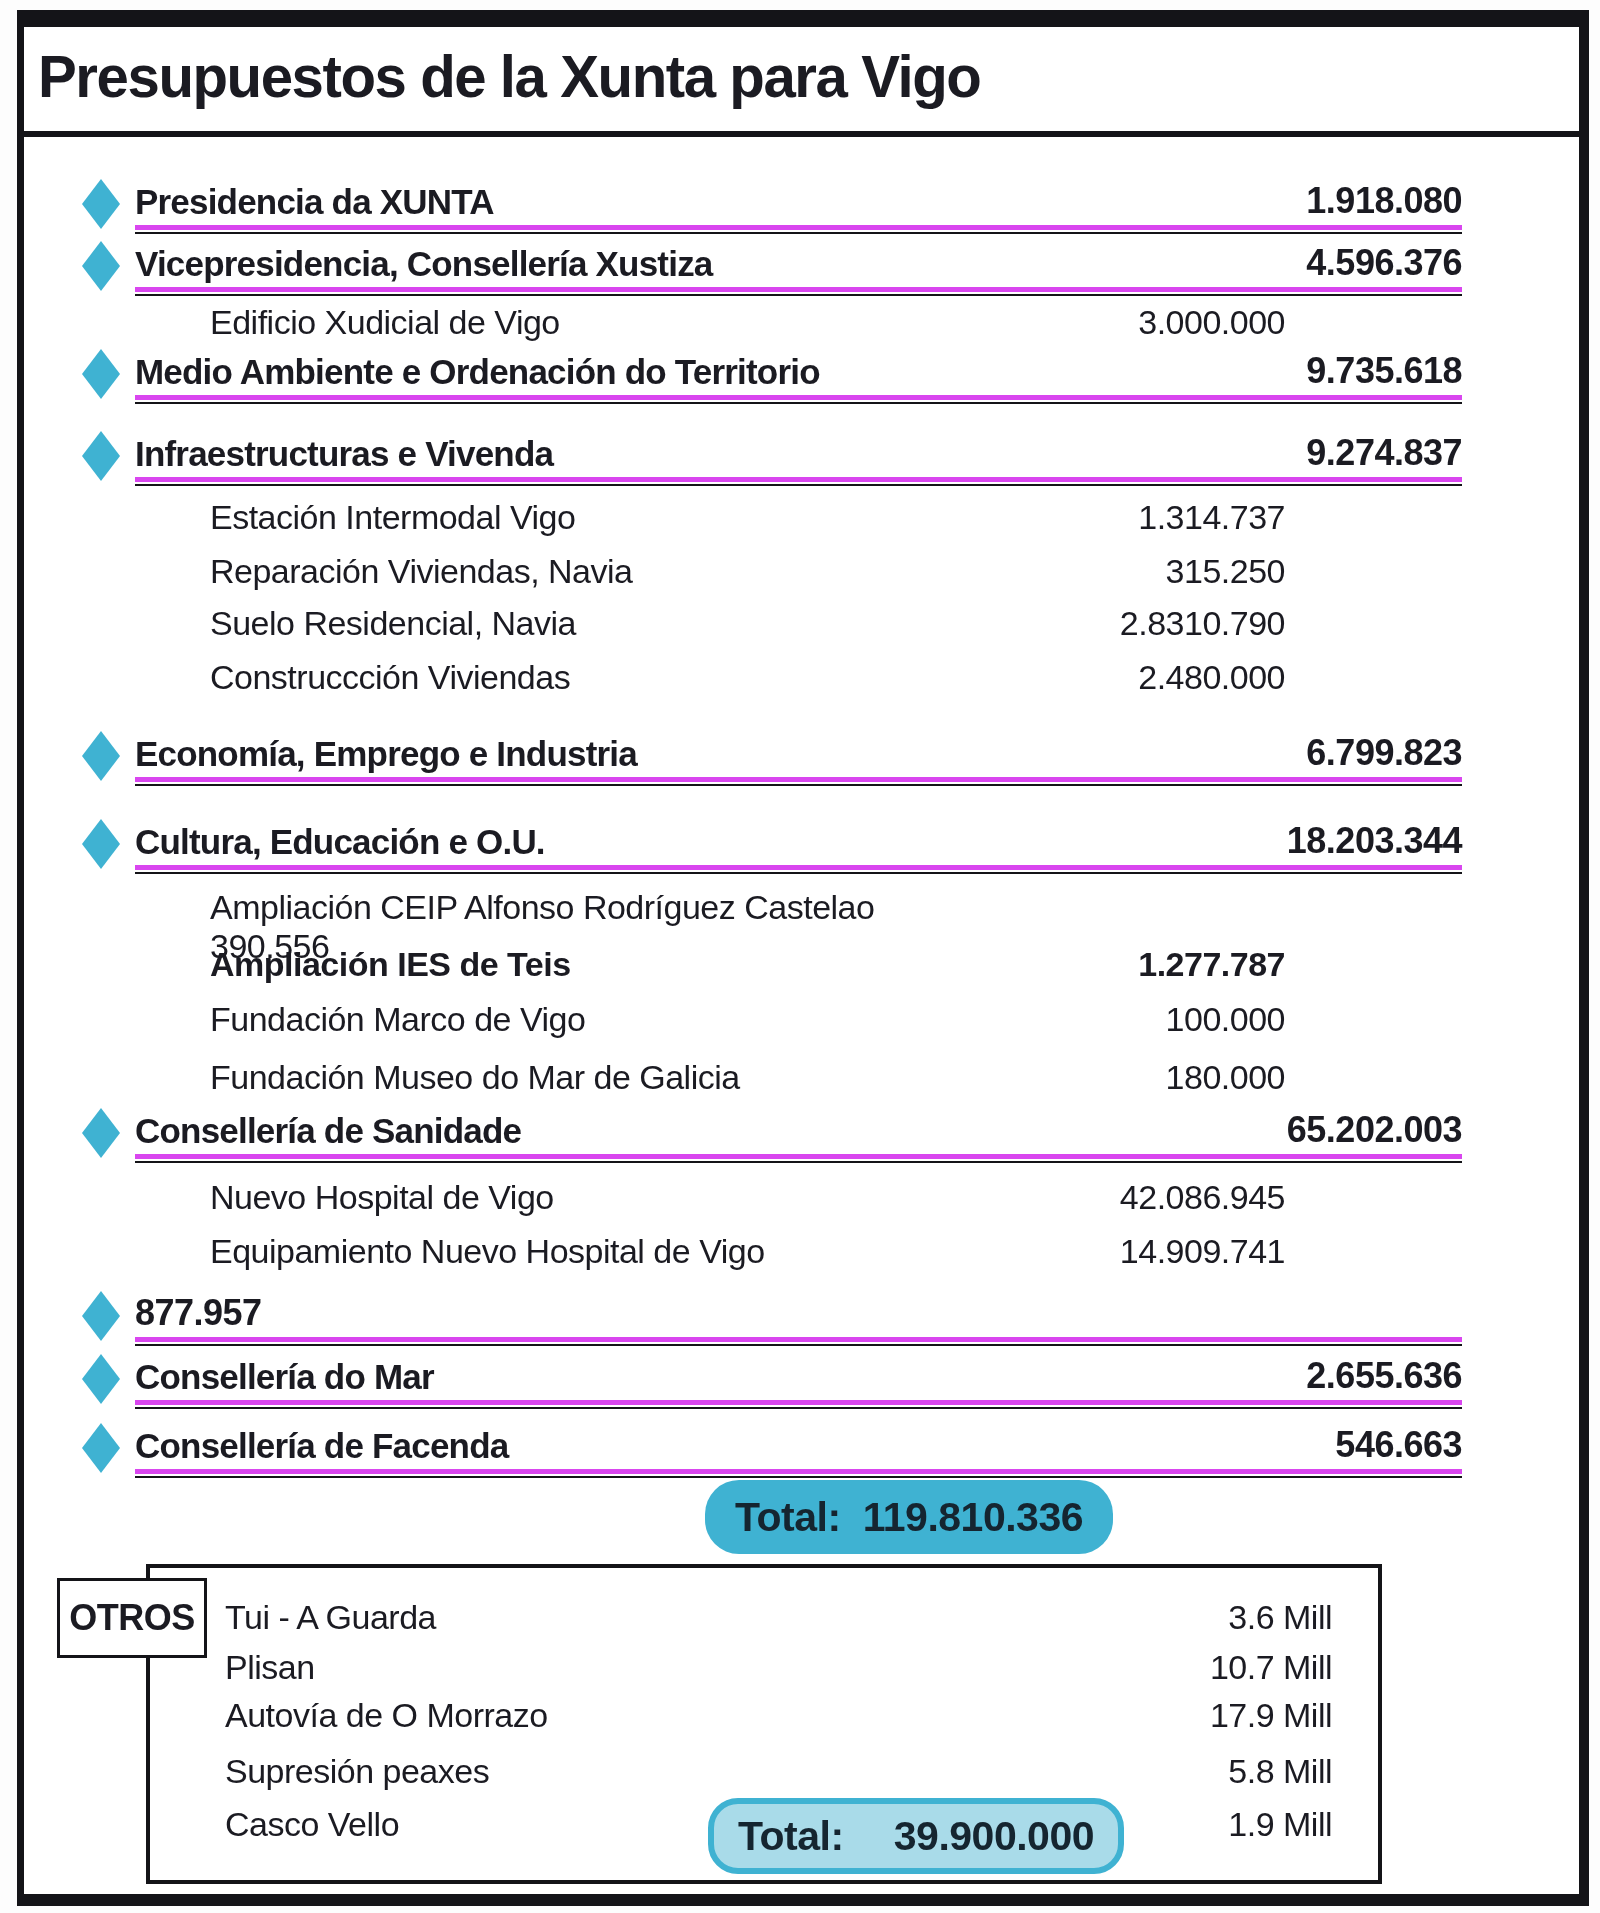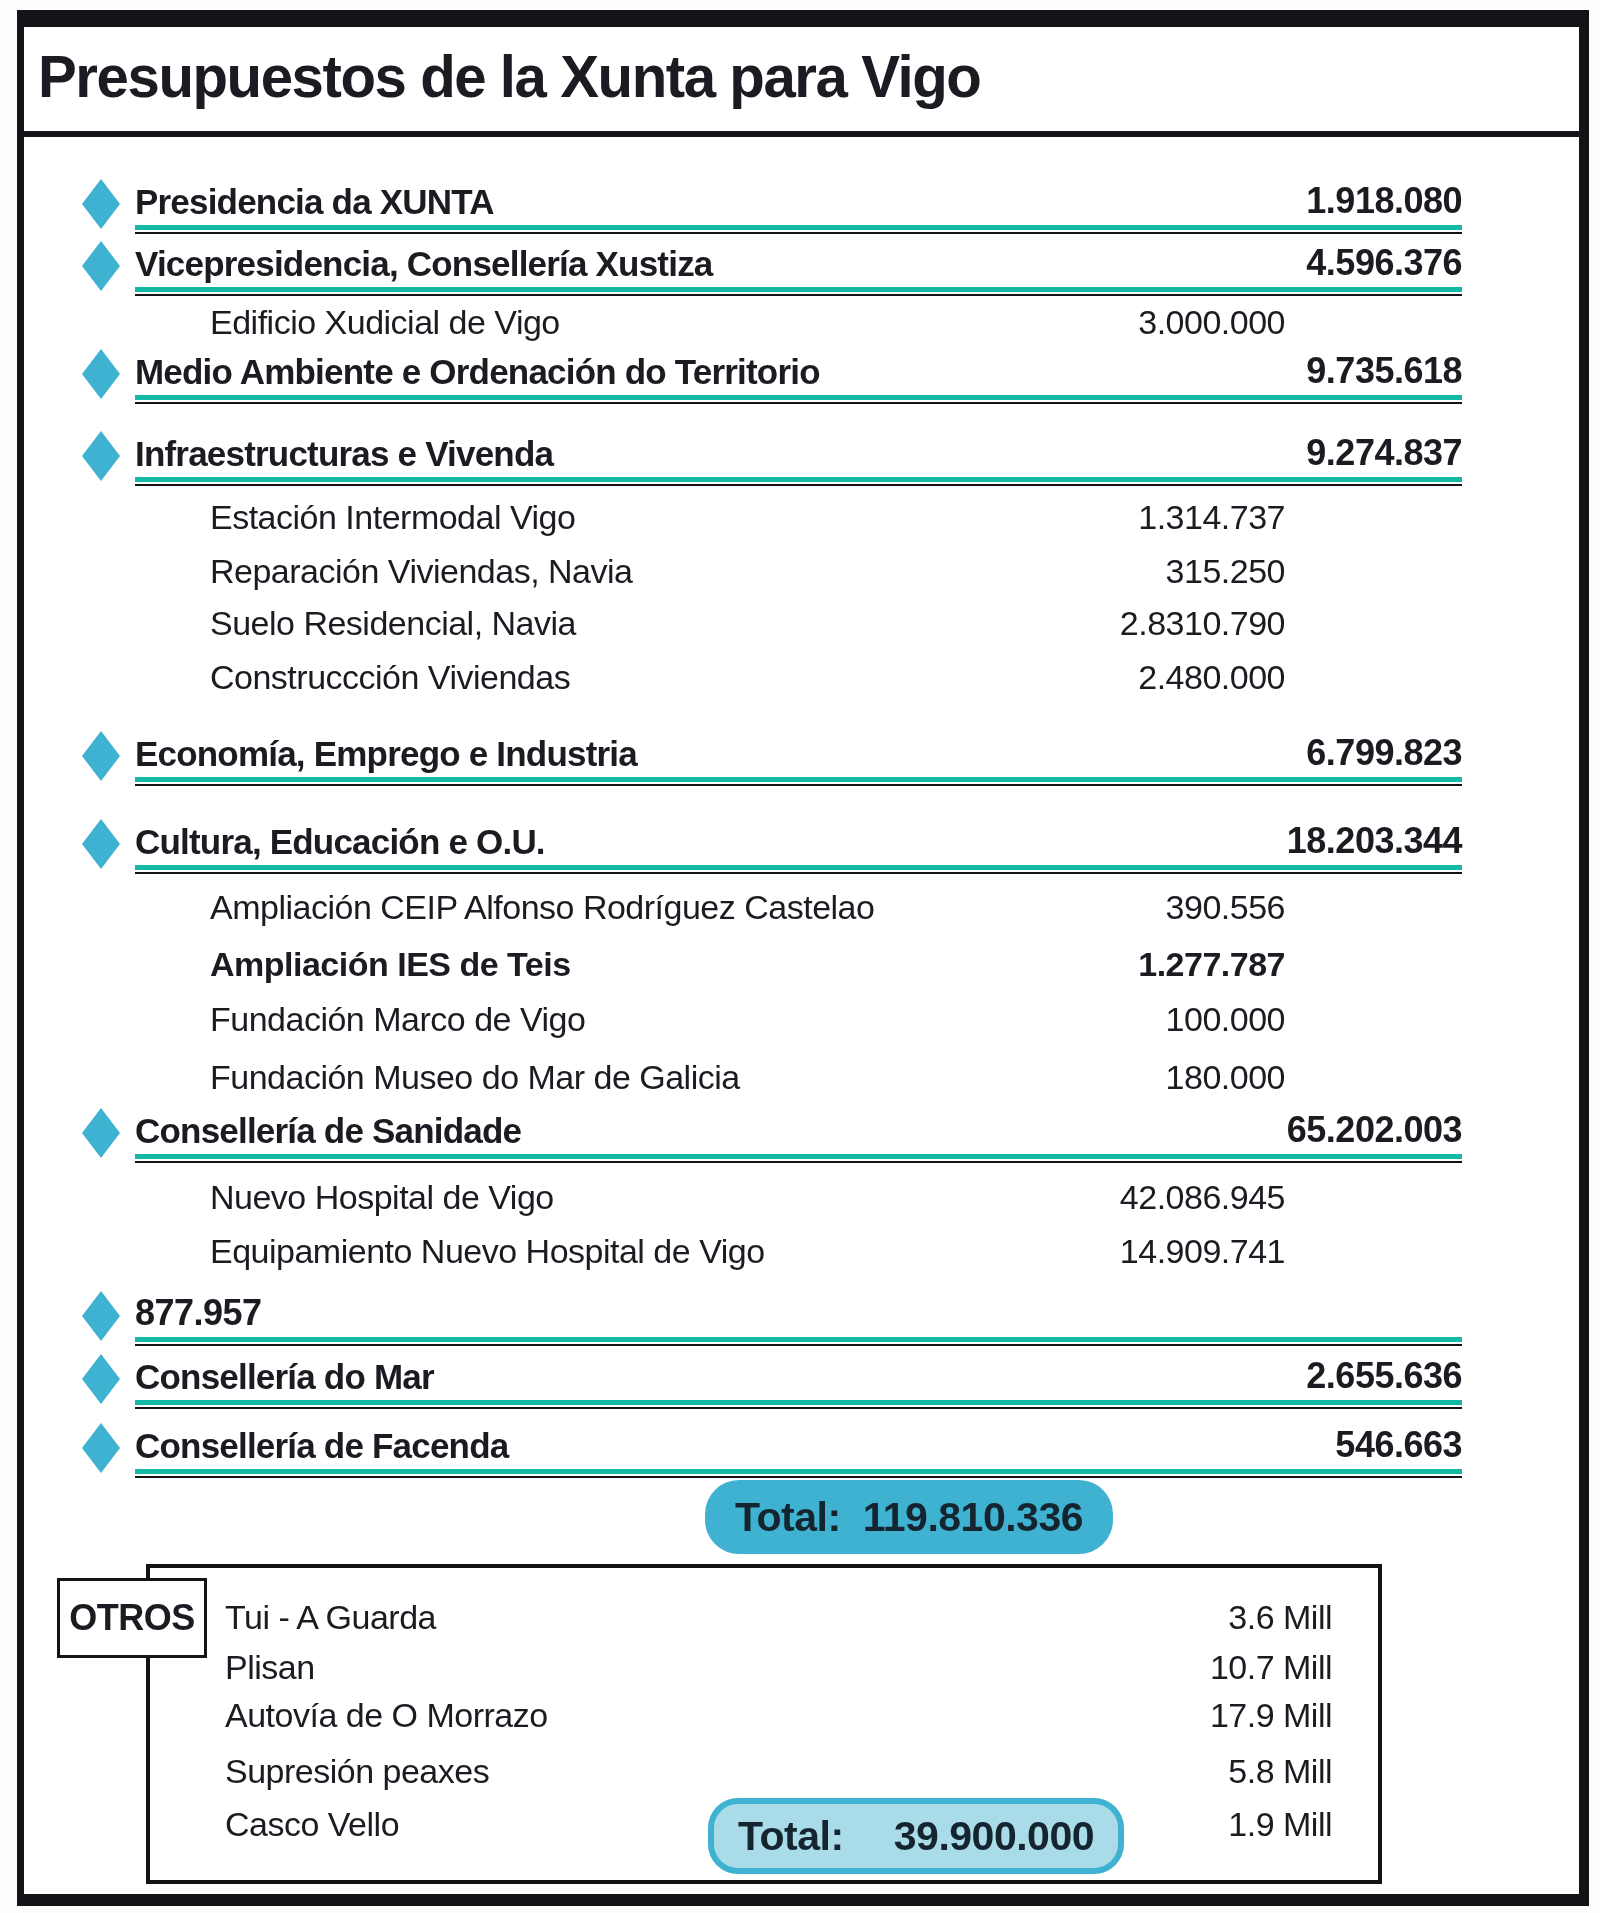--- a/index.html
+++ b/index.html
@@ -23,21 +23,21 @@
     font-size:60px; font-weight:700; letter-spacing:-1.5px;
     transform:scaleX(0.97); transform-origin:left center;
     white-space:nowrap;
   }
   .title-rule { position:absolute; left:17px; top:131px; width:1572px; height:6px; background:#141418; }
 
   
   .main-row {
     position:absolute; left:135px; width:1327px; height:46px;
     display:flex; justify-content:space-between; align-items:flex-end;
-    border-bottom:5px solid #14b8a6; padding-bottom:3px;
+    border-bottom:5px solid #d946ef; padding-bottom:3px;
   }
   .main-row::after {
     content:""; position:absolute; left:0; right:0; bottom:-9px; height:2px; background:#141418;
   }
   .bullet {
     position:absolute; left:-53px; bottom:-4px; width:38px; height:50px;
     background:var(--accent,#3fb2d2);
     clip-path:polygon(50% 0,100% 50%,50% 100%,0 50%);
   }
   .main-label { font-size:35px; font-weight:700; letter-spacing:-0.8px; white-space:nowrap; }
@@ -136,21 +136,21 @@
       <div class="main-row" style="top: 736px;">
         <span class="bullet"></span>
         <span class="main-label">Economía, Emprego e Industria</span>
         <span class="main-value">6.799.823</span>
       </div>
       <div class="main-row" style="top: 824px;">
         <span class="bullet"></span>
         <span class="main-label">Cultura, Educación e O.U.</span>
         <span class="main-value">18.203.344</span>
       </div>
-      <div class="sub-row" style="top: 888px;">
+      <div class="sub-row" style="top: 888px; flex-direction: column;">
         <span class="">Ampliación CEIP Alfonso Rodríguez Castelao</span>
         <span class="">390.556</span>
       </div>
       <div class="sub-row" style="top: 945px; font-weight: bold;">
         <span class="">Ampliación IES de Teis</span>
         <span class="">1.277.787</span>
       </div>
       <div class="sub-row" style="top: 1000px;">
         <span class="">Fundación Marco de Vigo</span>
         <span class="">100.000</span>

